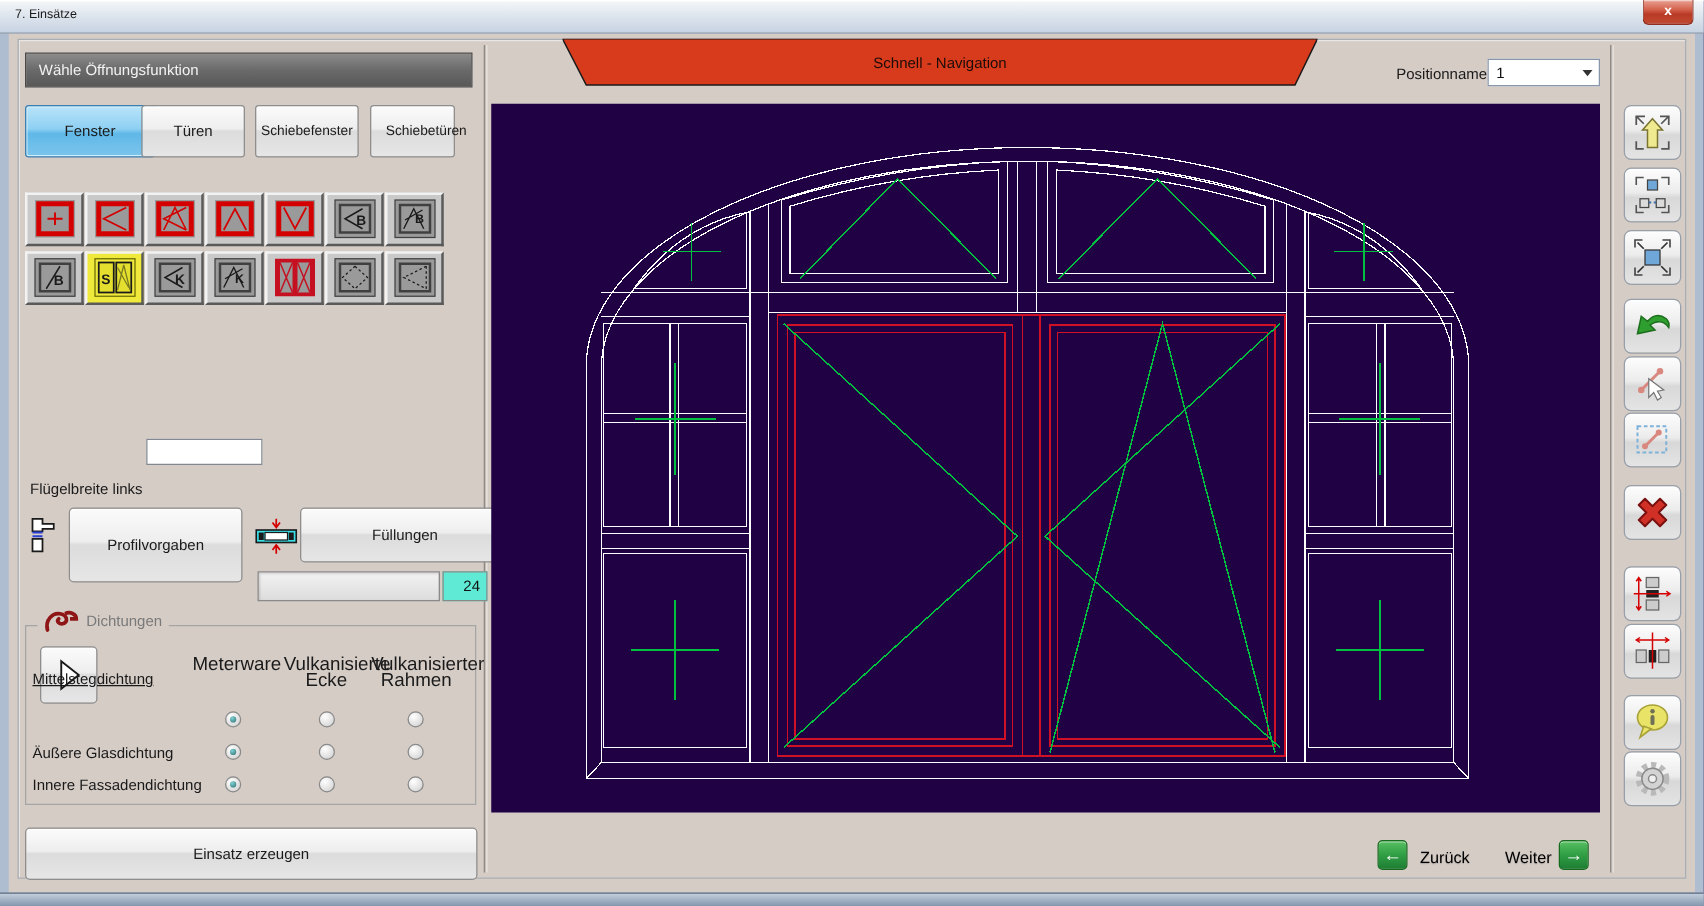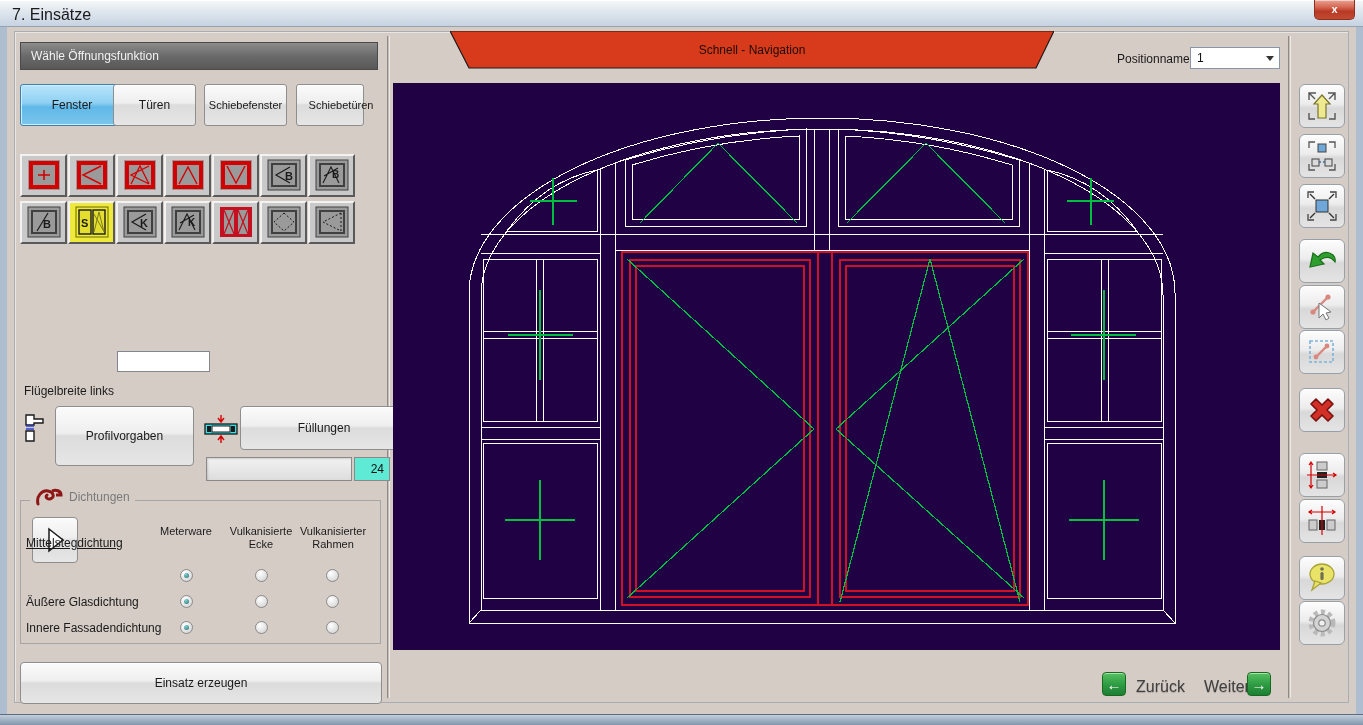--- a/index.html
+++ b/index.html
@@ -3,21 +3,21 @@
 <meta charset="utf-8">
 <style>
   * { margin:0; padding:0; box-sizing:border-box; }
   html,body { width:1363px; height:725px; }
   body { position:relative; font-family:"Liberation Sans",sans-serif; background:#aebdcf; overflow:hidden; }
 
   
   .titlebar { position:absolute; left:0; top:0; width:1363px; height:27px;
     background:linear-gradient(#f6f8fa,#dfe6ee 45%,#c7d3e2); border-bottom:1px solid #97a2b1;
     box-shadow:inset 0 1px 0 #ffffff; }
-  .title-text { position:absolute; left:12px; top:6px; font-size:16px; color:#1a1a1a; }
+  .title-text { position:absolute; left:12px; top:6px; font-size:10px; color:#1a1a1a; }
   .close-btn { position:absolute; right:8px; top:0; width:41px; height:20px;
     background:linear-gradient(#e8a395,#d4624c 40%,#b83a26 60%,#c14a30);
     border:1px solid #8f2f22; border-top:none; border-radius:0 0 5px 5px;
     color:#fff; font-weight:bold; font-size:11px; text-align:center; line-height:19px;
     box-shadow:inset 0 1px 0 rgba(255,255,255,.5); cursor:pointer; }
   .client { position:absolute; left:7px; top:27px; width:1349px; height:687px; background:#d5ccc6; }
   .bottom-frame { position:absolute; left:0; top:714px; width:1363px; height:11px;
     background:linear-gradient(#c2cedc,#8296ac); border-top:1px solid #5e6e80; }
   .inner-panel { position:absolute; left:14px; top:31px; width:1335px; height:672px;
     border:1px solid #a9aeb4; box-shadow:inset 1px 1px 0 #e9e5e2; }
@@ -47,21 +47,21 @@
     border:1px solid #8a8a8a; background:linear-gradient(#f2f2f2,#dddddd); box-shadow:inset 1px 1px 2px rgba(0,0,0,.15); }
   .value-box { position:absolute; left:354px; top:457px; width:36px; height:24px;
     border:1px solid #8a8a8a; background:#5eead4; font-size:12px; color:#111;
     display:flex; align-items:center; justify-content:flex-end; padding-right:5px; }
 
   
   .groupbox { position:absolute; left:20px; top:500px; width:361px; height:144px; border:1px solid #a5a5a5; }
   .legend { position:absolute; left:30px; top:486px; display:flex; align-items:center; gap:6px;
     background:#d5ccc6; padding:0 5px; }
   .legend-text { font-size:12px; color:#7a7a7a; }
-  .col-head { position:absolute; font-size:11px; color:#1a1a1a; text-align:center; line-height:13px; }
+  .col-head { position:absolute; font-size:15px; color:#1a1a1a; text-align:center; line-height:13px; }
   .row-label { position:absolute; font-size:12px; color:#1a1a1a; }
   .radio { position:absolute; width:13px; height:13px; border-radius:50%;
     background:radial-gradient(circle at 35% 30%,#ffffff,#dcdcdc 70%,#c0c0c0);
     border:1px solid #8a8a8a; cursor:pointer; }
   .radio.checked::after { content:""; position:absolute; left:3px; top:3px; width:5px; height:5px;
     border-radius:50%; background:radial-gradient(circle at 35% 30%,#7fd2d4,#2e6e71); }
 
   
   .cad-canvas { position:absolute; left:393px; top:83px; width:887px; height:567px; background:#1f0144; }
   .banner { position:absolute; left:450px; top:31px; width:604px; height:38px; }
@@ -79,21 +79,21 @@
     background:linear-gradient(#fdfdfd,#ececec 45%,#d8d8d8 55%,#e4e4e4);
     border:1px solid #979fa8; border-radius:6px; display:flex; align-items:center; justify-content:center;
     cursor:pointer; box-shadow:inset 0 1px 0 #fff; }
 
   
   .nav-btn { position:absolute; width:24px; height:24px; border-radius:4px;
     background:linear-gradient(#58c062,#2f9e44 50%,#1e7e34);
     border:1px solid #156a1e; color:#ffffff; font-size:15px; font-weight:bold;
     display:flex; align-items:center; justify-content:center; cursor:pointer;
     box-shadow:inset 0 1px 0 rgba(255,255,255,.5); }
-  .nav-label { position:absolute; font-size:16px; color:#404040; text-shadow:0 1px 1px rgba(0,0,0,.2); }
+  .nav-label { position:absolute; font-size:13px; color:#000000; text-shadow:0 1px 1px rgba(0,0,0,.2); }
 </style>
 </head>
 <body>
 
 <div class="titlebar">
   <span class="title-text">7. Einsätze</span>
 </div>
 <div class="close-btn">x</div>
 
 <div class="client"></div>

